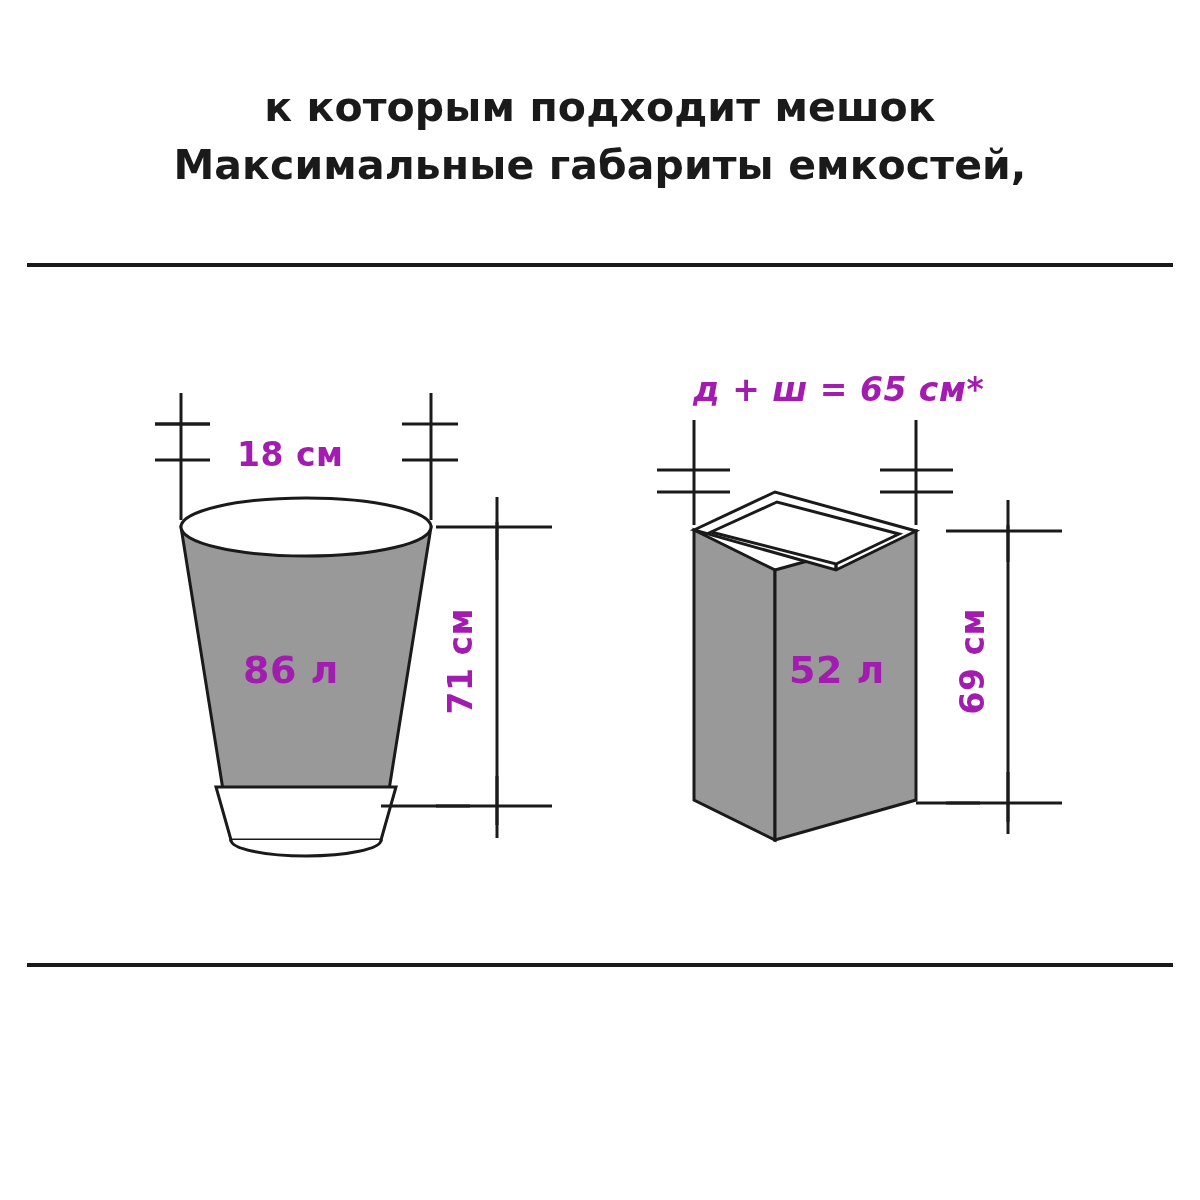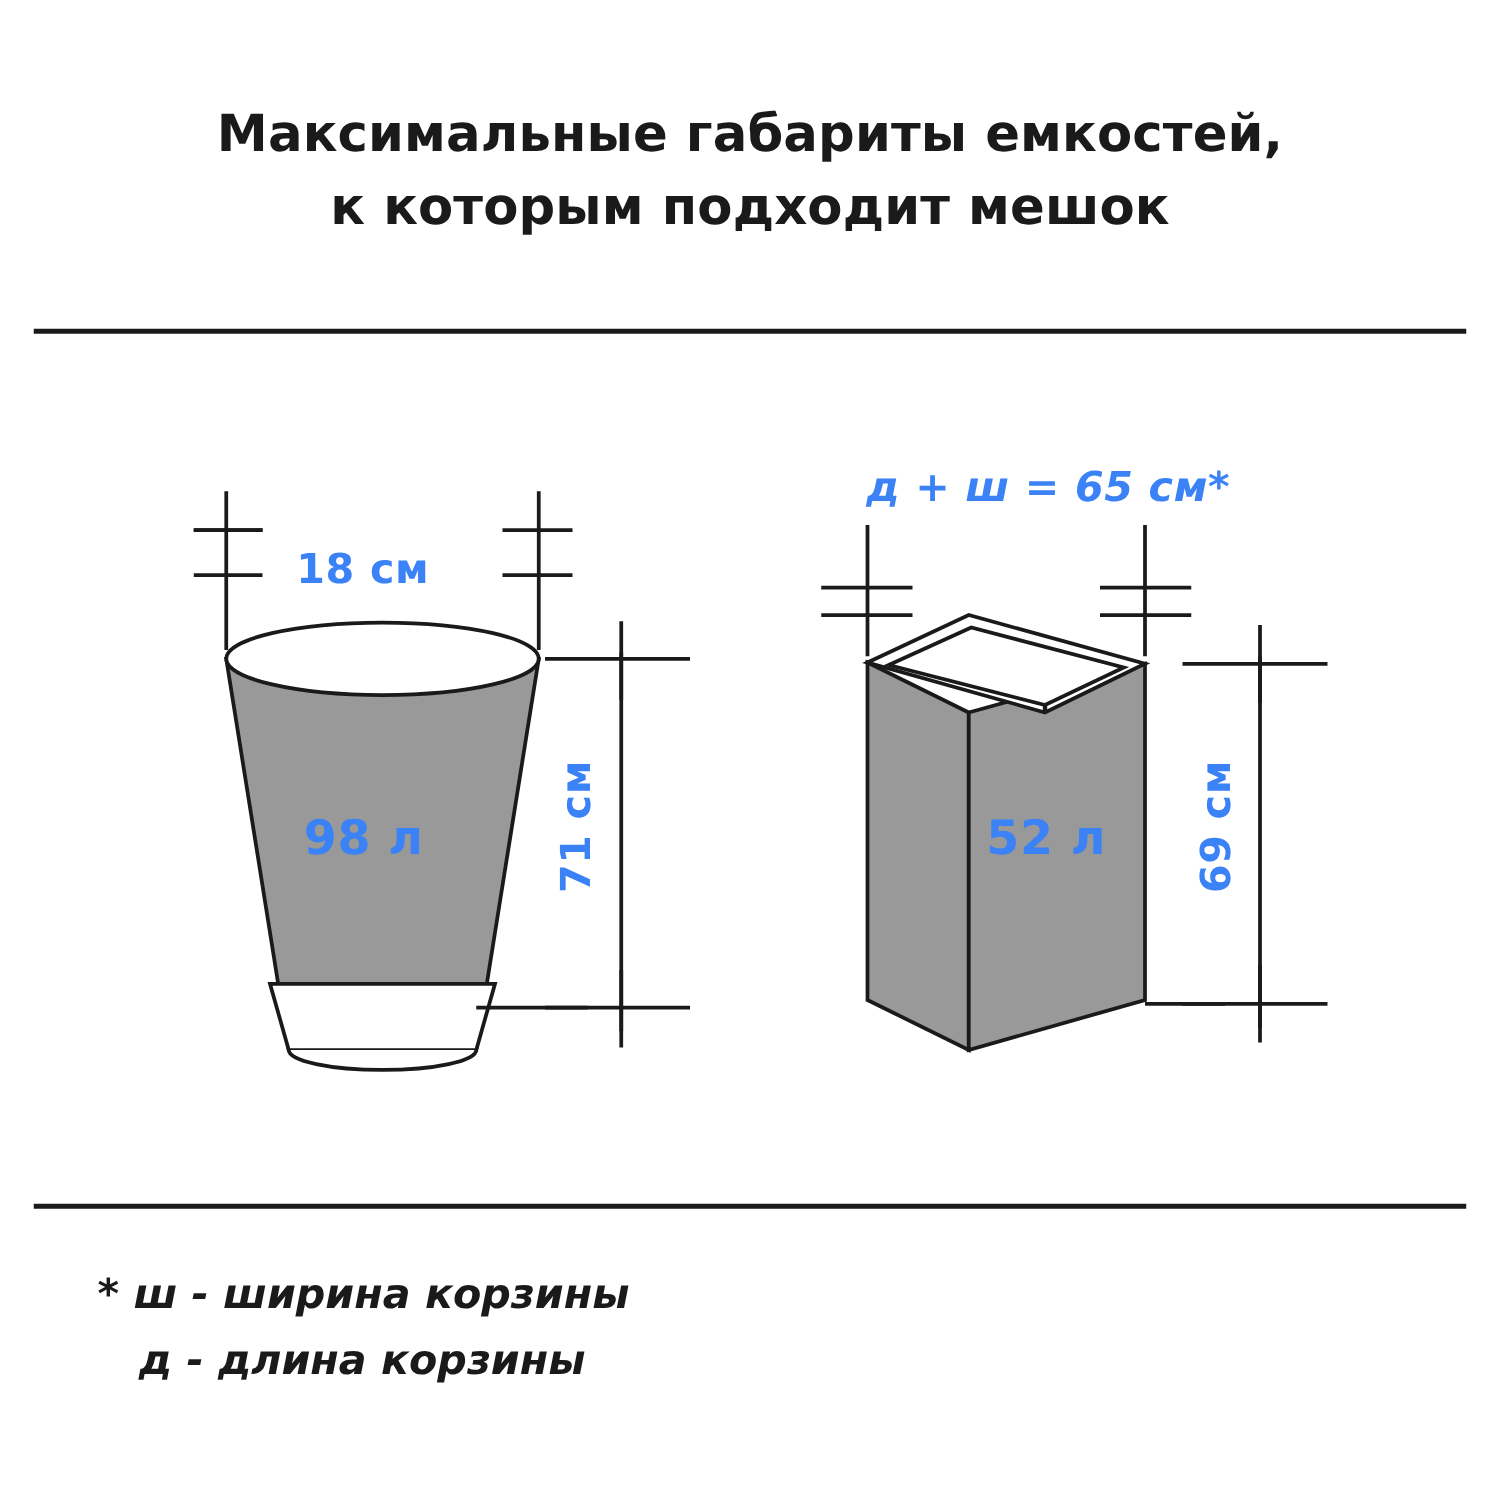--- a/index.html
+++ b/index.html
@@ -56,21 +56,21 @@
     top: 0;
     width: 1200px;
     height: 1200px;
     pointer-events: none;
   }
 
   
   .lbl {
     position: absolute;
     font-weight: 700;
-    color: #3b82f6;
+    color: #a21caf;
     white-space: nowrap;
   }
   .lbl-42 {
     left: 237px; top: 435px;
     font-size: 33px;
     letter-spacing: 0.5px;
   }
   .lbl-98 {
     left: 243px; top: 648px;
     font-size: 38px;
@@ -118,22 +118,22 @@
     color: #1a1a1a;
   }
   .footnote-2 { padding-left: 33px; }
 </style>
 </head>
 <body>
 
 <div class="canvas">
 
   <div class="title-block">
+    <div class="title-line">к которым подходит мешок</div>
     <div class="title-line">Максимальные габариты емкостей,</div>
-    <div class="title-line">к которым подходит мешок</div>
   </div>
 
   <div class="rule top"></div>
   <div class="rule bottom"></div>
 
   <svg class="figures" viewBox="0 0 1200 1200">
     <g stroke="#1a1a1a" fill="none" stroke-width="3.5">
 
       <g>
 
@@ -194,25 +194,21 @@
         <line x1="946" y1="531" x2="1062" y2="531"></line>
         <line x1="946" y1="803" x2="1062" y2="803"></line>
         <line x1="1008" y1="500" x2="1008" y2="562"></line>
         <line x1="1008" y1="772" x2="1008" y2="834"></line>
         <line x1="916" y1="803" x2="980" y2="803"></line>
       </g>
     </g>
   </svg>
 
   <div class="lbl lbl-42">18 см</div>
-  <div class="lbl lbl-98">98 л</div>
+  <div class="lbl lbl-98">86 л</div>
   <div class="lbl lbl-71">71 см</div>
 
   <div class="lbl lbl-sum">д + ш = 65 см*</div>
   <div class="lbl lbl-85">52 л</div>
   <div class="lbl lbl-69">69 см</div>
 
-  <div class="footnotes">
-    <div>* ш - ширина корзины</div>
-    <div class="footnote-2">д  - длина корзины</div>
-  </div>
 
 </div>
 
 </body></html>

